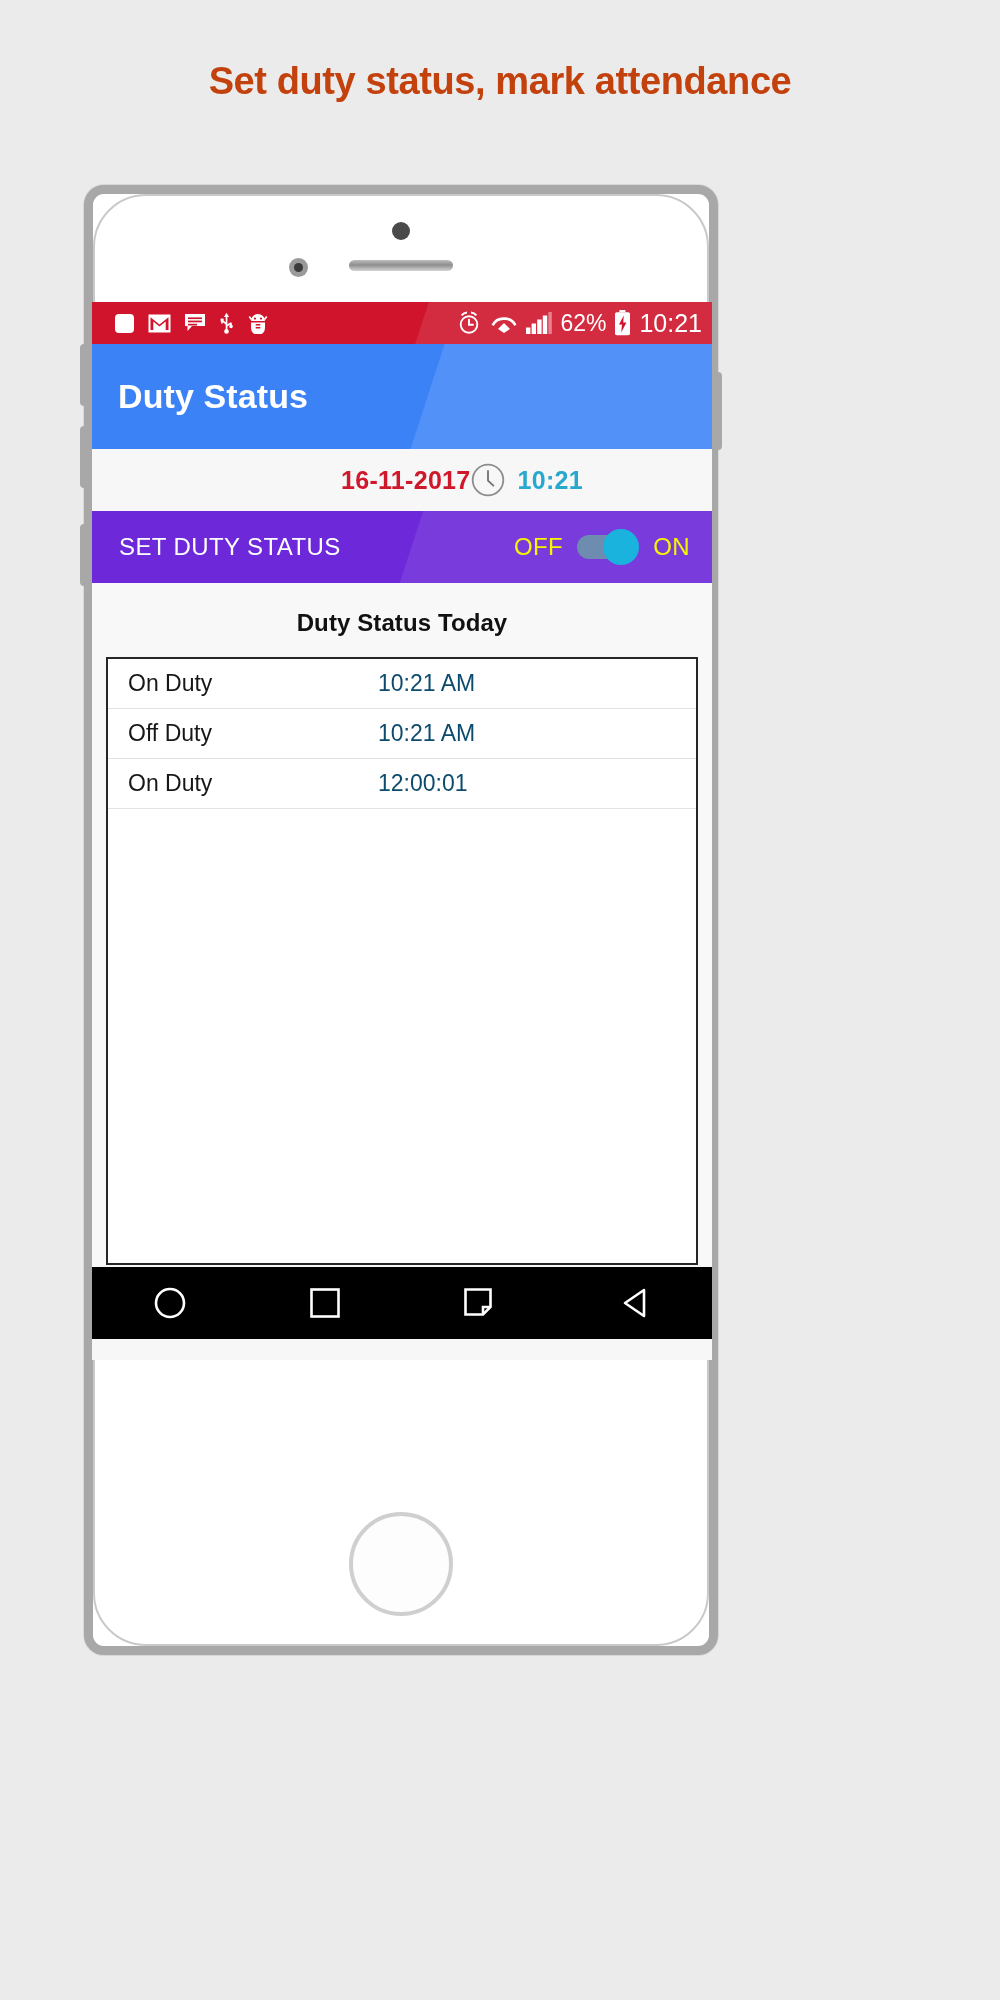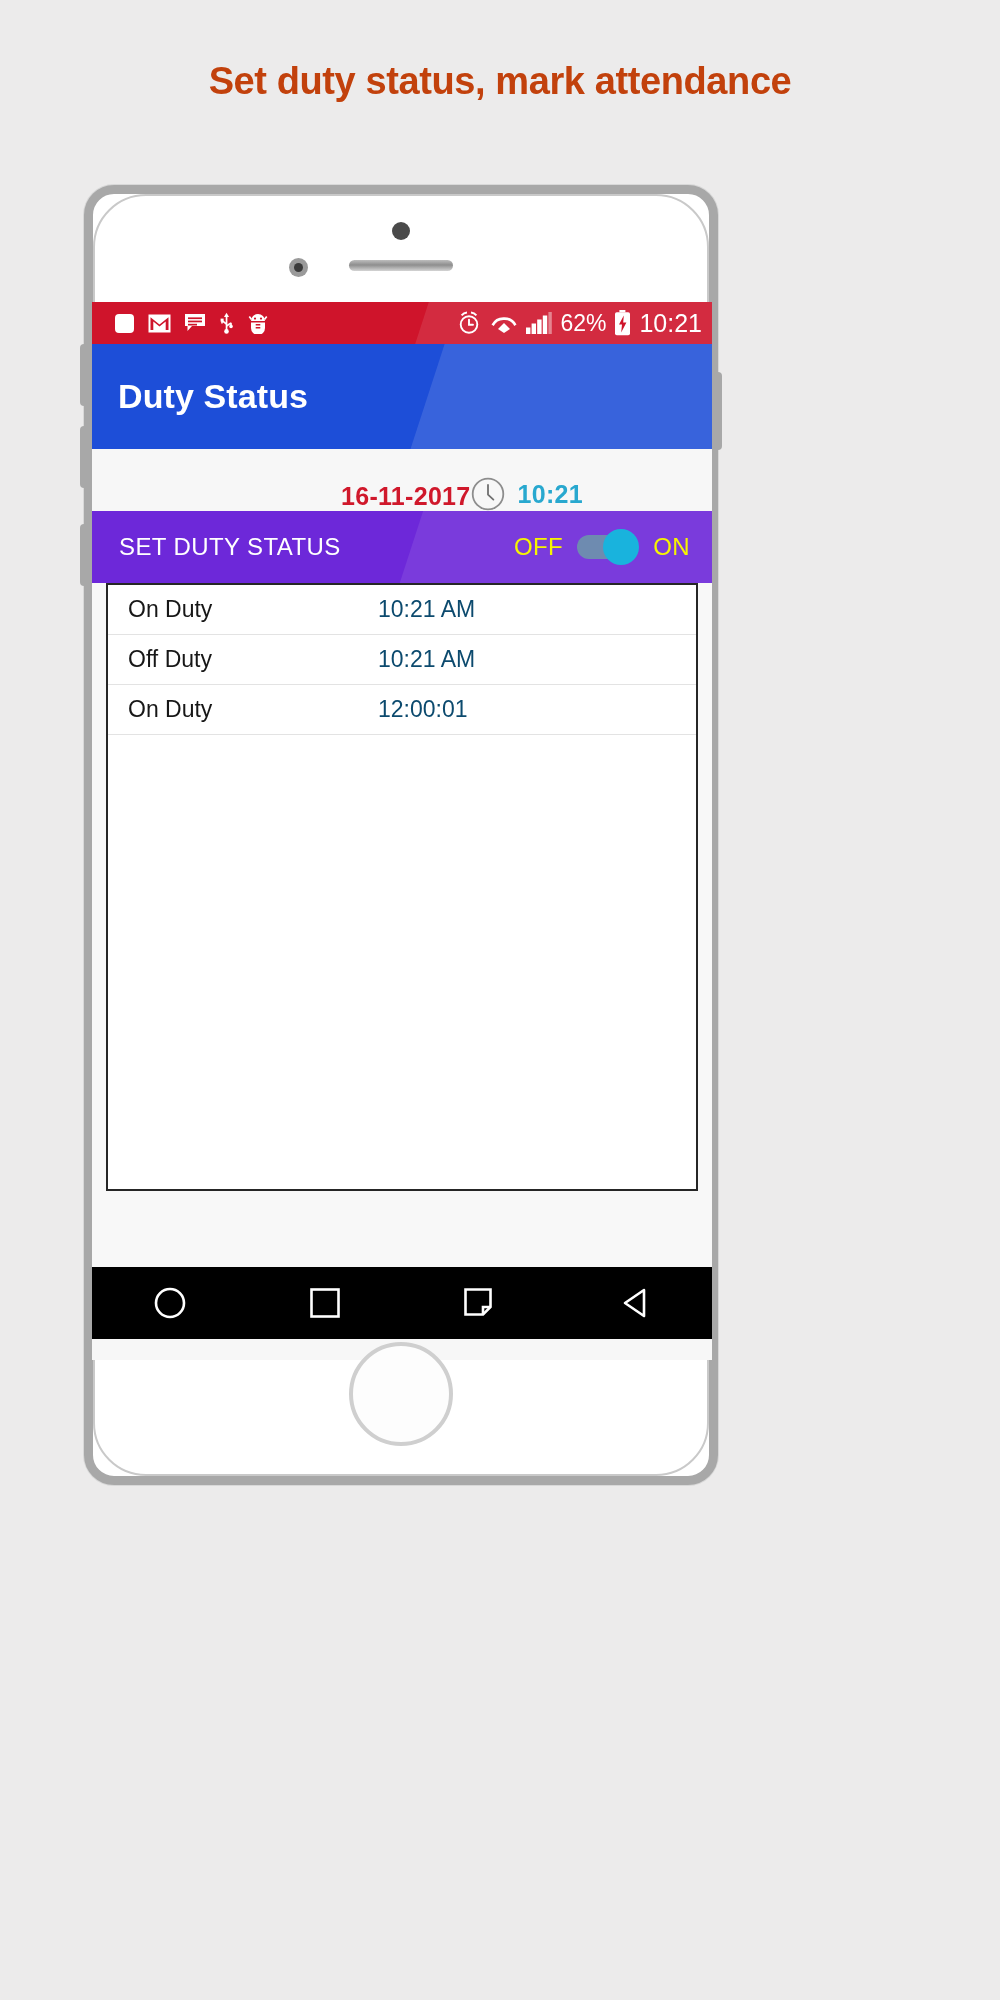--- a/index.html
+++ b/index.html
@@ -29,22 +29,22 @@
     letter-spacing: -0.4px;
     font-family: "Liberation Sans", sans-serif;
   }
 
   
   .phone {
     position: absolute;
     left: 84px;
     top: 185px;
     width: 634px;
-    height: 1300px;
-    border-radius: 30px;
+    height: 1470px;
+    border-radius: 20px;
     background: #ffffff;
     border: 9px solid #a8a8a8;
     box-shadow: 0 0 0 1px #d8d8d8;
   }
   .phone-inner-edge {
     position: absolute;
     inset: 0;
     border-radius: 53px;
     border: 2px solid #c9c9c9;
     pointer-events: none;
@@ -152,21 +152,21 @@
     font-size: 23px;
     font-family: "Liberation Sans", sans-serif;
     letter-spacing: 0px;
   }
   .sb-time { font-size: 25px; }
 
   
   .appbar {
     position: relative;
     height: 105px;
-    background: #1d4ed8;
+    background: #3b82f6;
     display: flex;
     align-items: center;
     padding-left: 26px;
     overflow: hidden;
   }
   .appbar .gloss {
     position: absolute;
     top: -10px;
     left: 332px;
     width: 520px;
@@ -182,21 +182,21 @@
     font-size: 34px;
     font-weight: bold;
     letter-spacing: 0.1px;
   }
 
   
   .dt-row {
     height: 62px;
     background: #f7f7f7;
     display: flex;
-    align-items: flex-end;
+    align-items: center;
     justify-content: center;
     padding-left: 120px;
   }
   .dt-date {
     color: #d0182b;
     font-size: 25px;
     font-weight: bold;
     letter-spacing: 0.3px;
   }
   .dt-clock-wrap { display: flex; align-items: center; gap: 13px; }
@@ -451,20 +451,21 @@
         <span class="lbl-off">OFF</span>
         <span class="switch">
           <span class="switch-track"></span>
           <span class="switch-thumb"></span>
         </span>
         <span class="lbl-on">ON</span>
       </span>
     </div>
 
     <div class="content">
+      <div class="section-title">Duty Status Today</div>
 
       <div class="table-card">
         <div class="t-row">
           <span class="t-status">On Duty</span>
           <span class="t-time">10:21 AM</span>
         </div>
         <div class="t-row">
           <span class="t-status">Off Duty</span>
           <span class="t-time">10:21 AM</span>
         </div>

